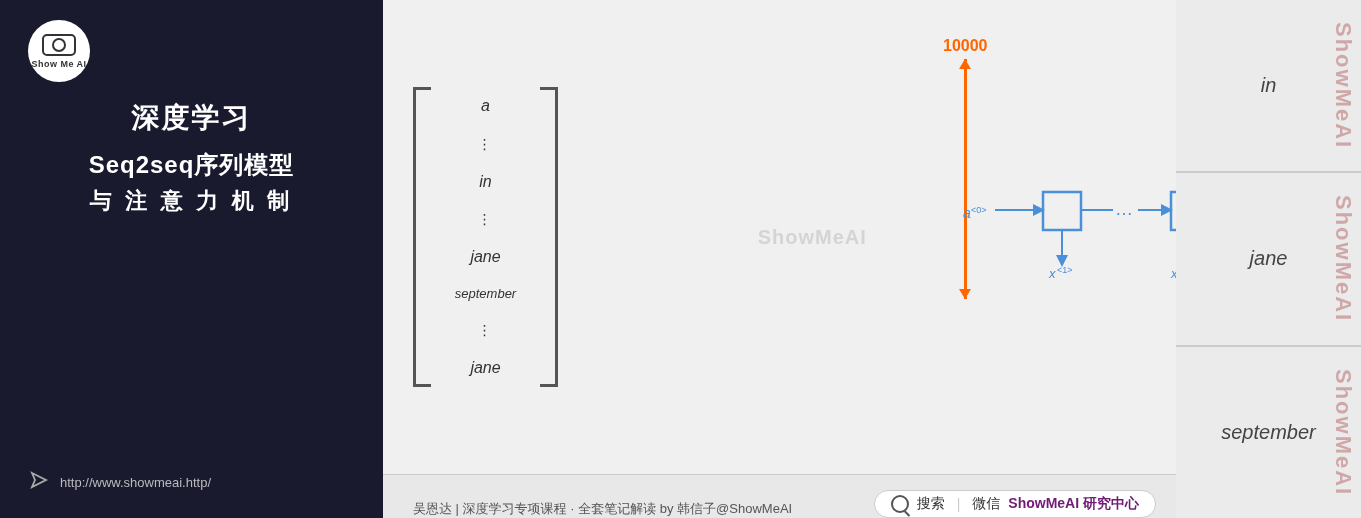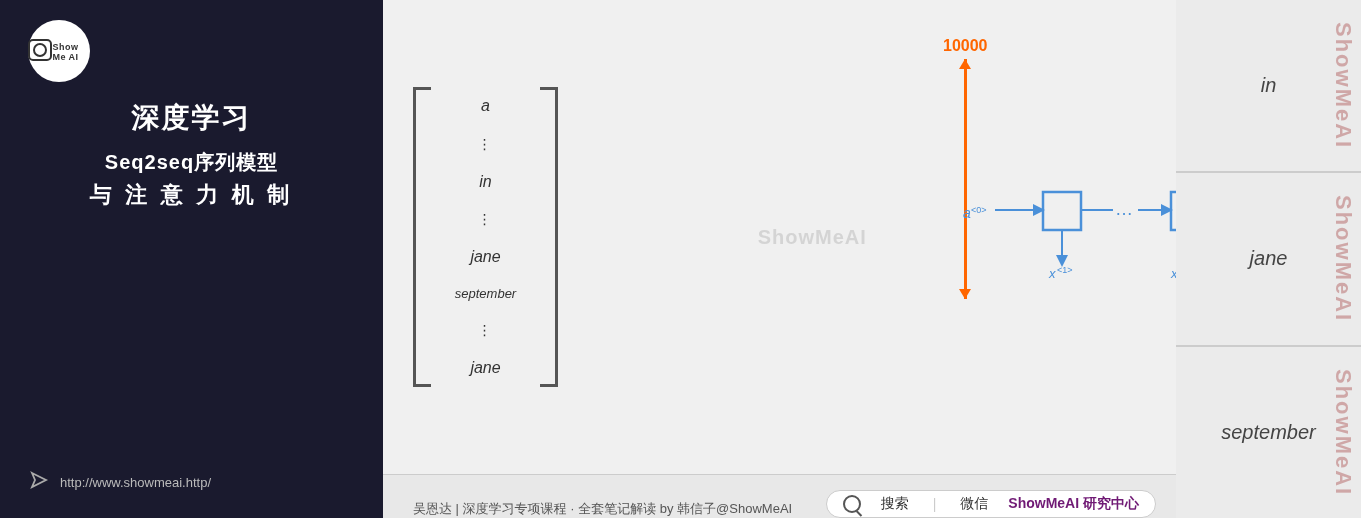--- a/index.html
+++ b/index.html
@@ -27,21 +27,21 @@
       display: flex;
       align-items: center;
       margin-bottom: 18px;
     }
     .logo-circle {
       width: 62px;
       height: 62px;
       border-radius: 50%;
       background: #fff;
       display: flex;
-      flex-direction: row;
+      flex-direction: column;
       align-items: center;
       justify-content: center;
       margin-right: 0;
       flex-shrink: 0;
     }
     .logo-icon-inner {
       width: 34px;
       height: 22px;
       border: 2.5px solid #333;
       border-radius: 5px;
@@ -68,21 +68,21 @@
       color: #fff;
       font-size: 28px;
       font-weight: bold;
       text-align: center;
       line-height: 1.3;
       margin-bottom: 12px;
       letter-spacing: 2px;
     }
     .title-sub {
       color: #fff;
-      font-size: 20px;
+      font-size: 24px;
       font-weight: bold;
       text-align: center;
       line-height: 1.4;
       letter-spacing: 1px;
       margin-bottom: 4px;
     }
     .title-sub2 {
       color: #fff;
       font-size: 22px;
       font-weight: bold;
@@ -248,21 +248,21 @@
       font-size: 13px;
       color: #555;
     }
     .search-bar {
       display: flex;
       align-items: center;
       background: #fff;
       border: 1px solid #ccc;
       border-radius: 20px;
       padding: 4px 16px;
-      gap: 20px;
+      gap: 8px;
       font-size: 14px;
       color: #333;
     }
     .search-icon-circle {
       width: 18px;
       height: 18px;
       border: 2px solid #555;
       border-radius: 50%;
       position: relative;
       flex-shrink: 0;

